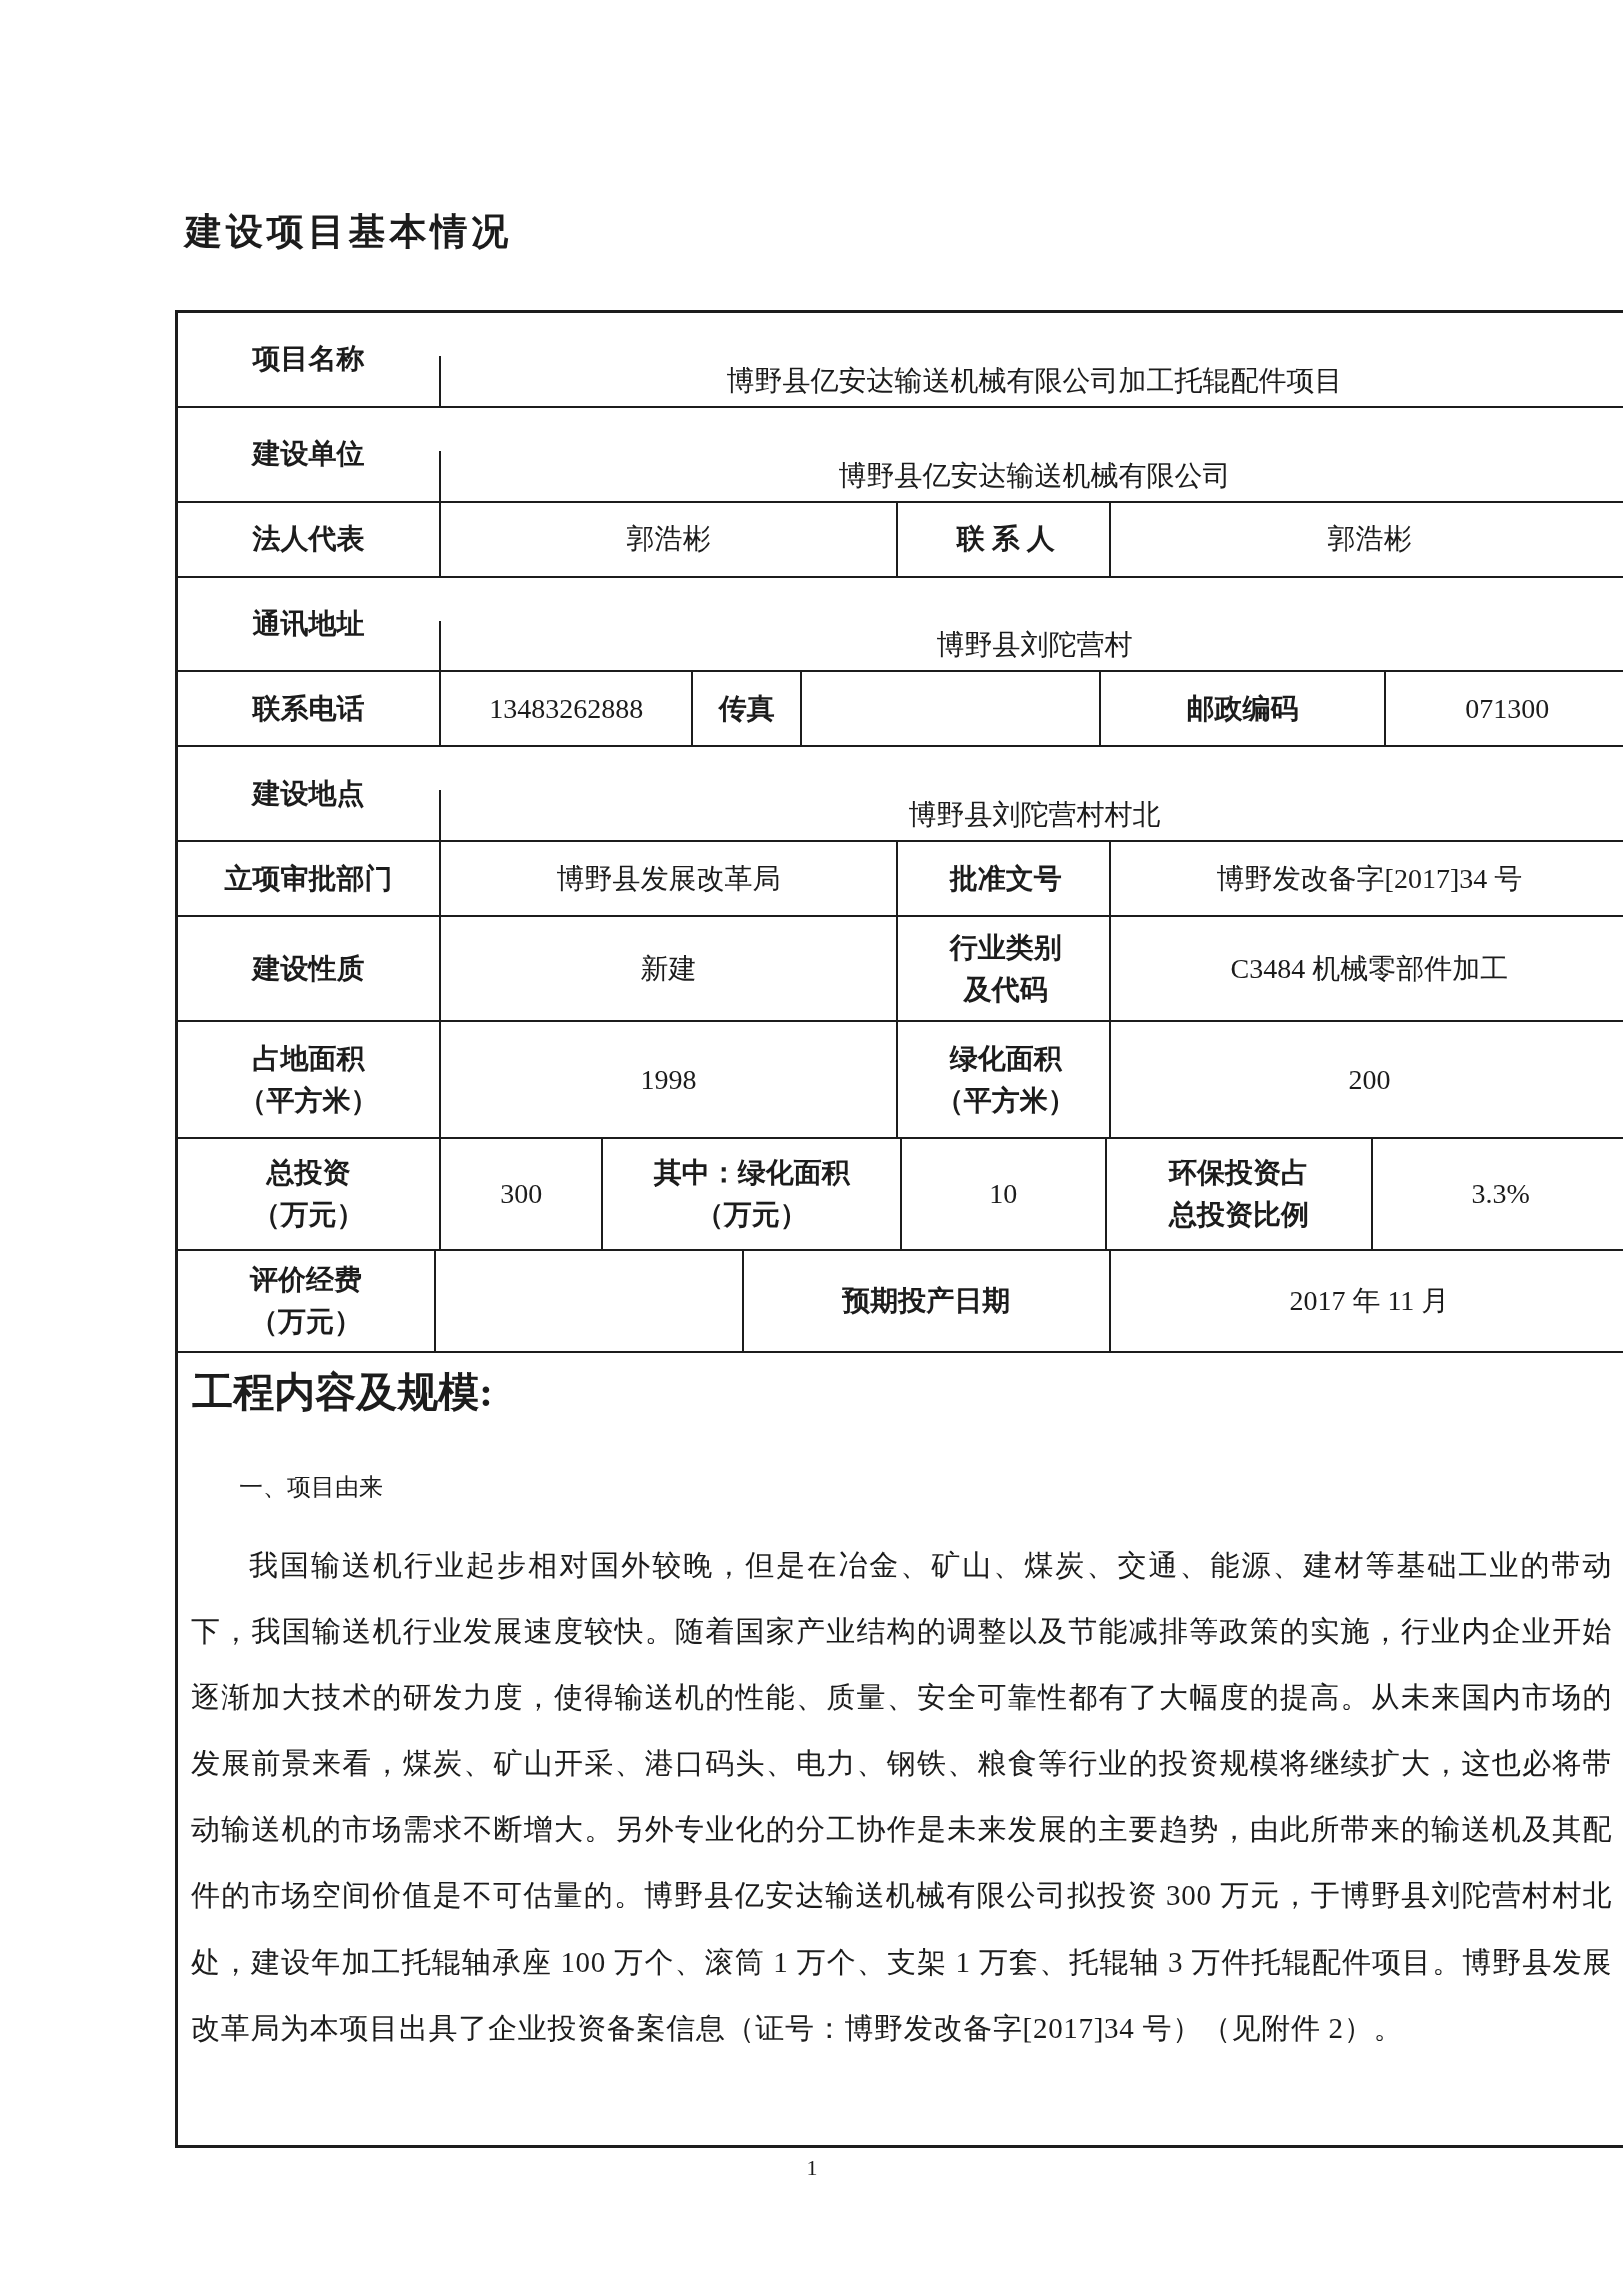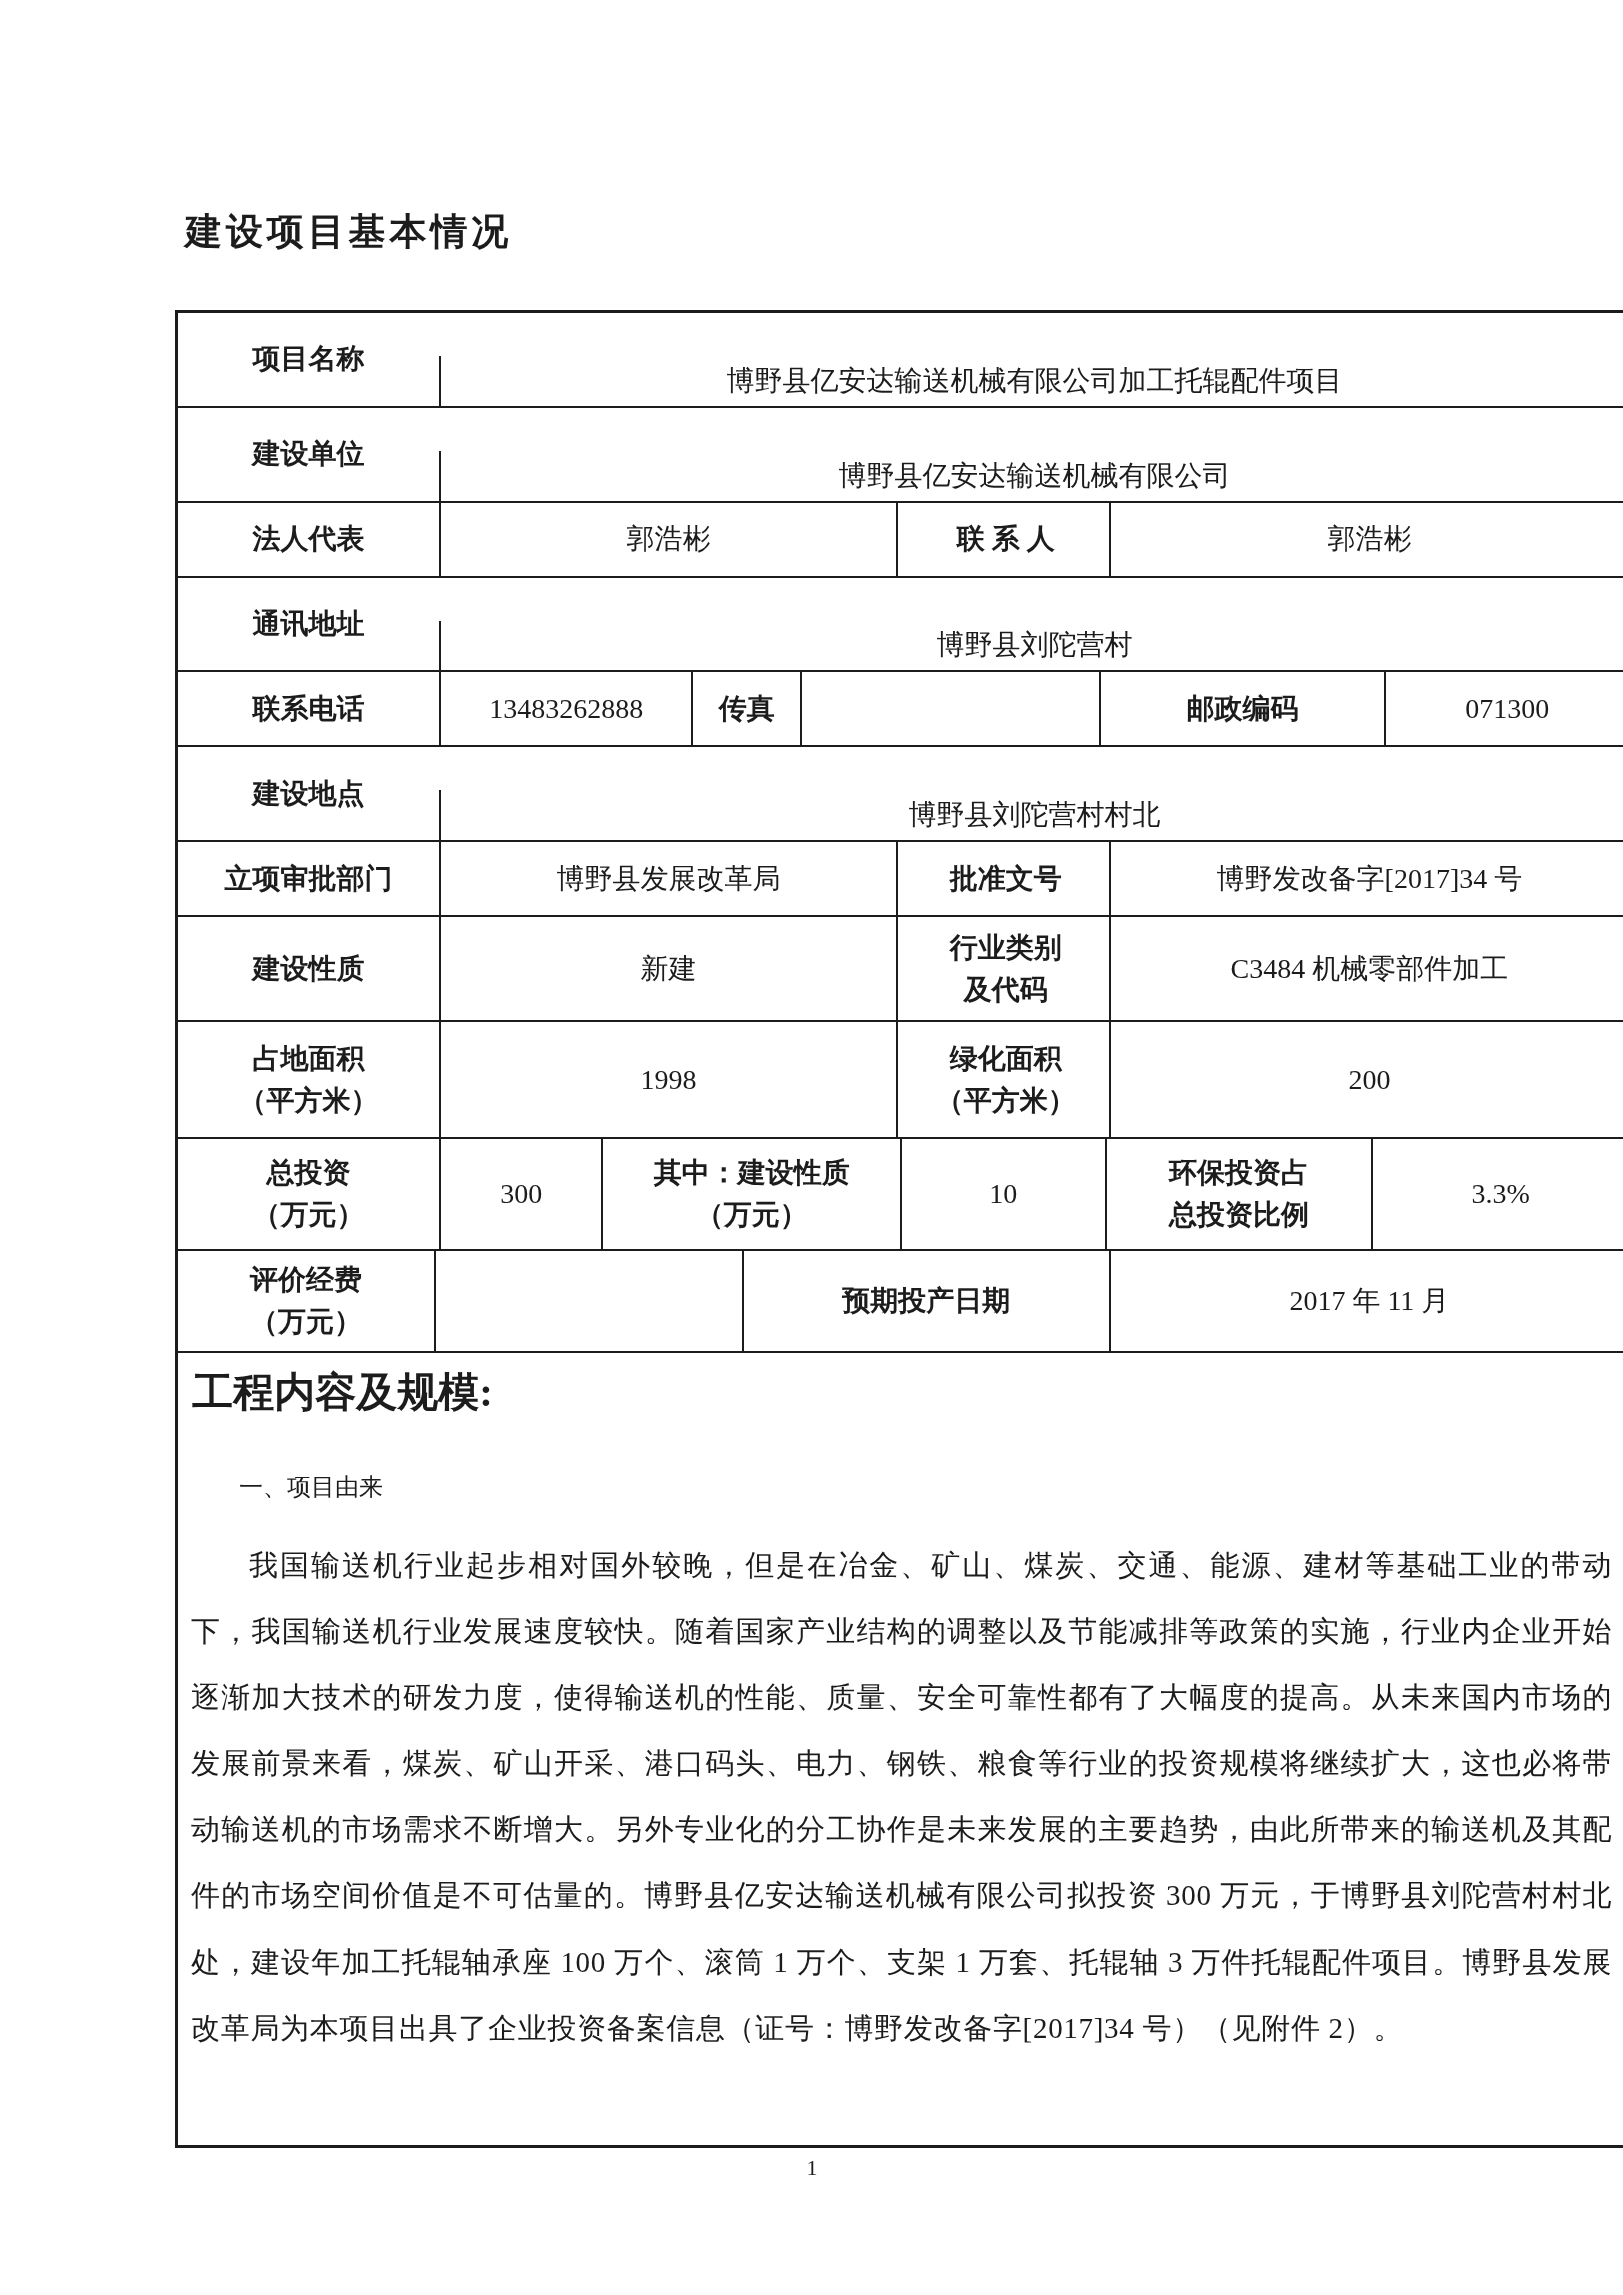--- a/index.html
+++ b/index.html
@@ -164,21 +164,21 @@
     <div class="t-cell w315">1998</div>
     <div class="t-cell lbl w147">绿化面积
 （平方米）</div>
     <div class="t-cell w358">200</div>
   </div>
 
   <div class="t-row r-xl">
     <div class="t-cell lbl w18">总投资
 （万元）</div>
     <div class="t-cell w112">300</div>
-    <div class="t-cell lbl w206">其中：建设性质
+    <div class="t-cell lbl w206">其中：绿化面积
 （万元）</div>
     <div class="t-cell w141">10</div>
     <div class="t-cell lbl w184">环保投资占
 总投资比例</div>
     <div class="t-cell w177">3.3%</div>
   </div>
 
   <div class="t-row r-ev">
     <div class="t-cell lbl w18">评价经费
 （万元）</div>

